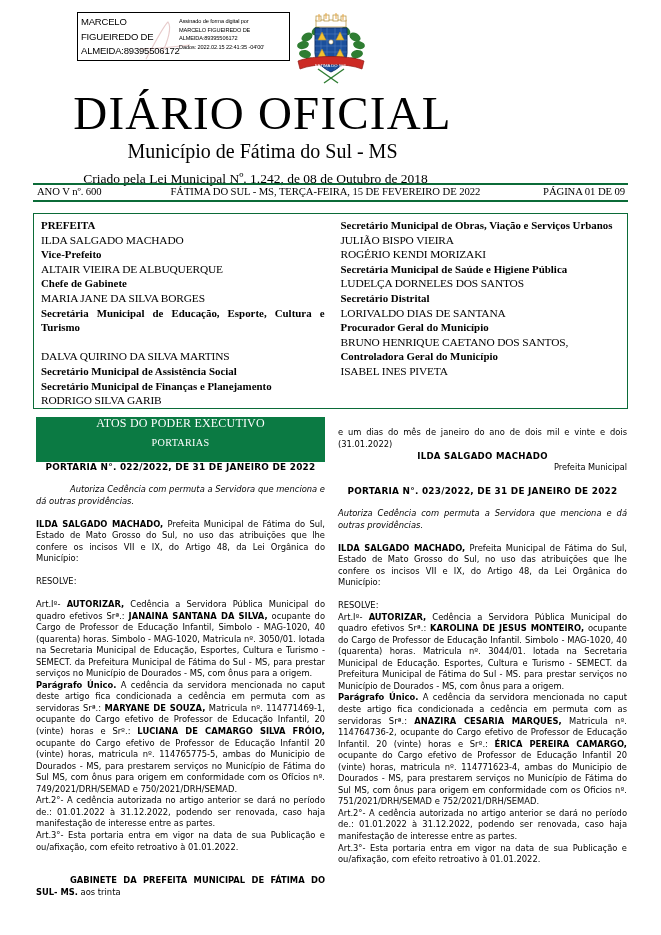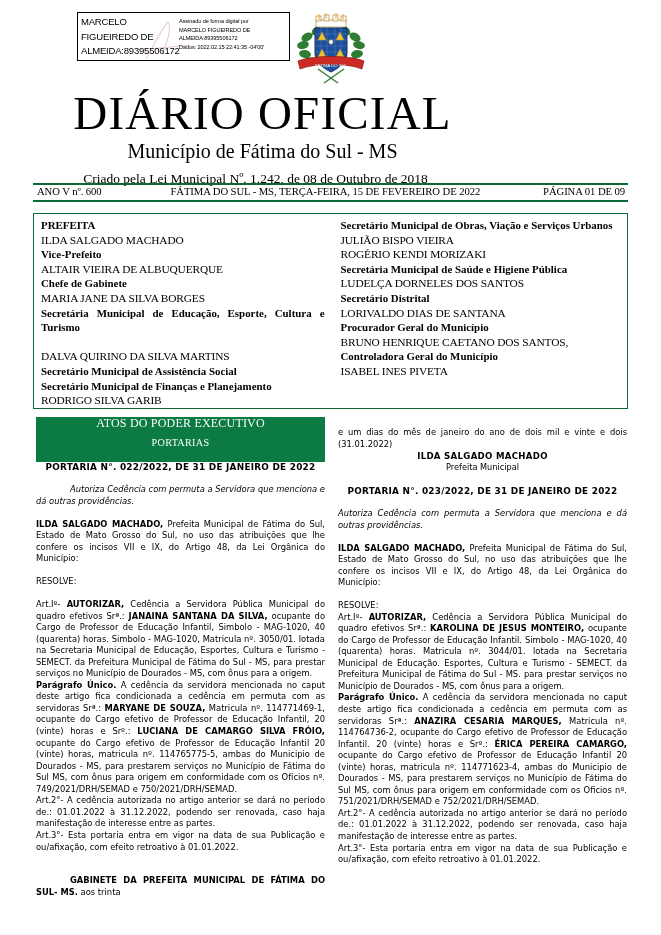--- a/index.html
+++ b/index.html
@@ -228,20 +228,21 @@
   }
   .sig-block .nm {
     font-weight: bold;
     font-size: 8.6px;
     line-height: 12px;
     letter-spacing: 0.3px;
   }
   .sig-block .rl {
     font-size: 8.2px;
     line-height: 11.5px;
+    text-align: right;
   }
   .indent-first { text-indent: 34px; }
 </style>
 </head>
 <body>
 
 <div class="page">
 
   <div class="sig-wrap">
     <svg class="sig-glyph" viewBox="0 0 60 42">

